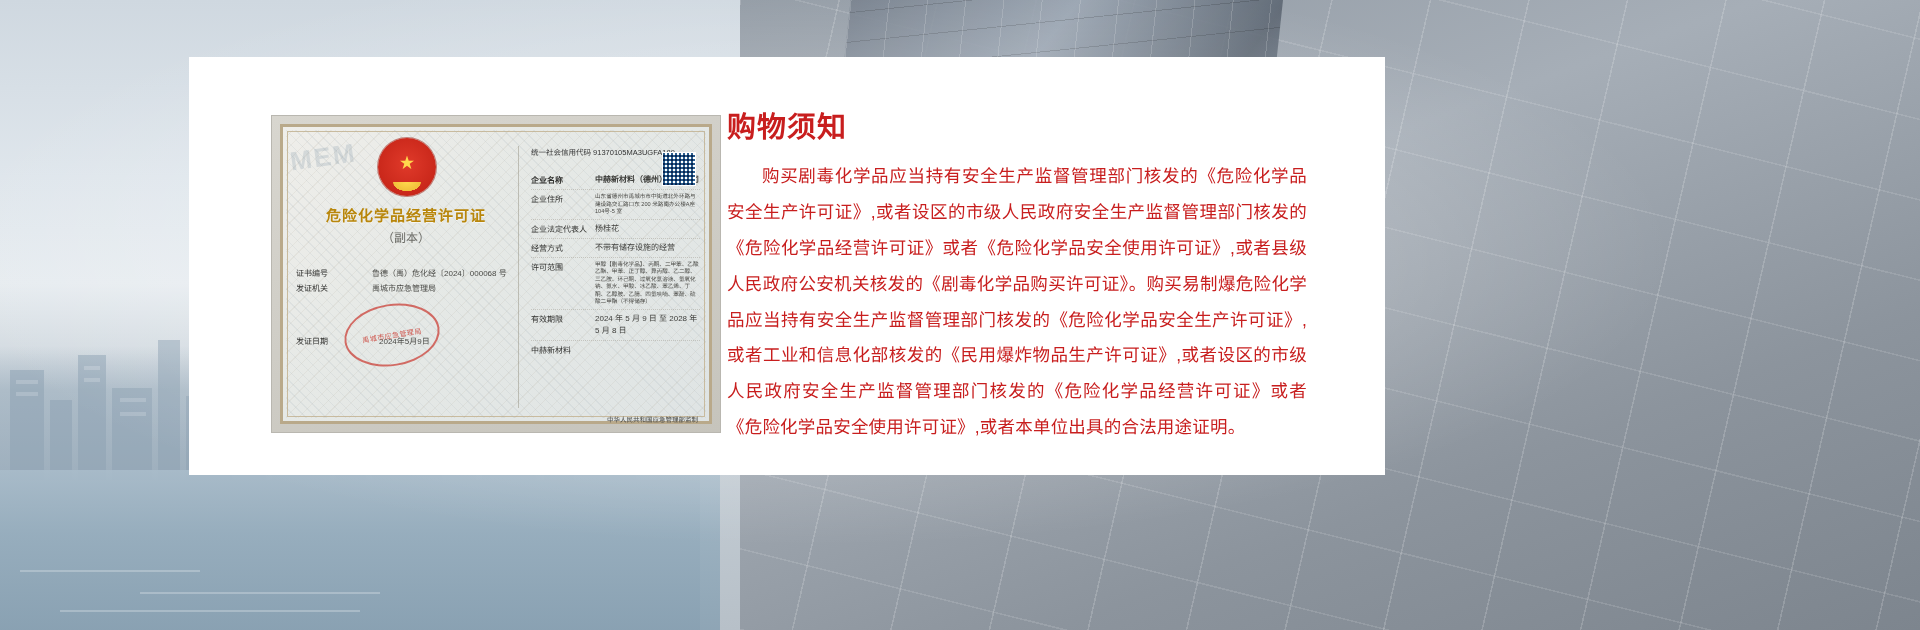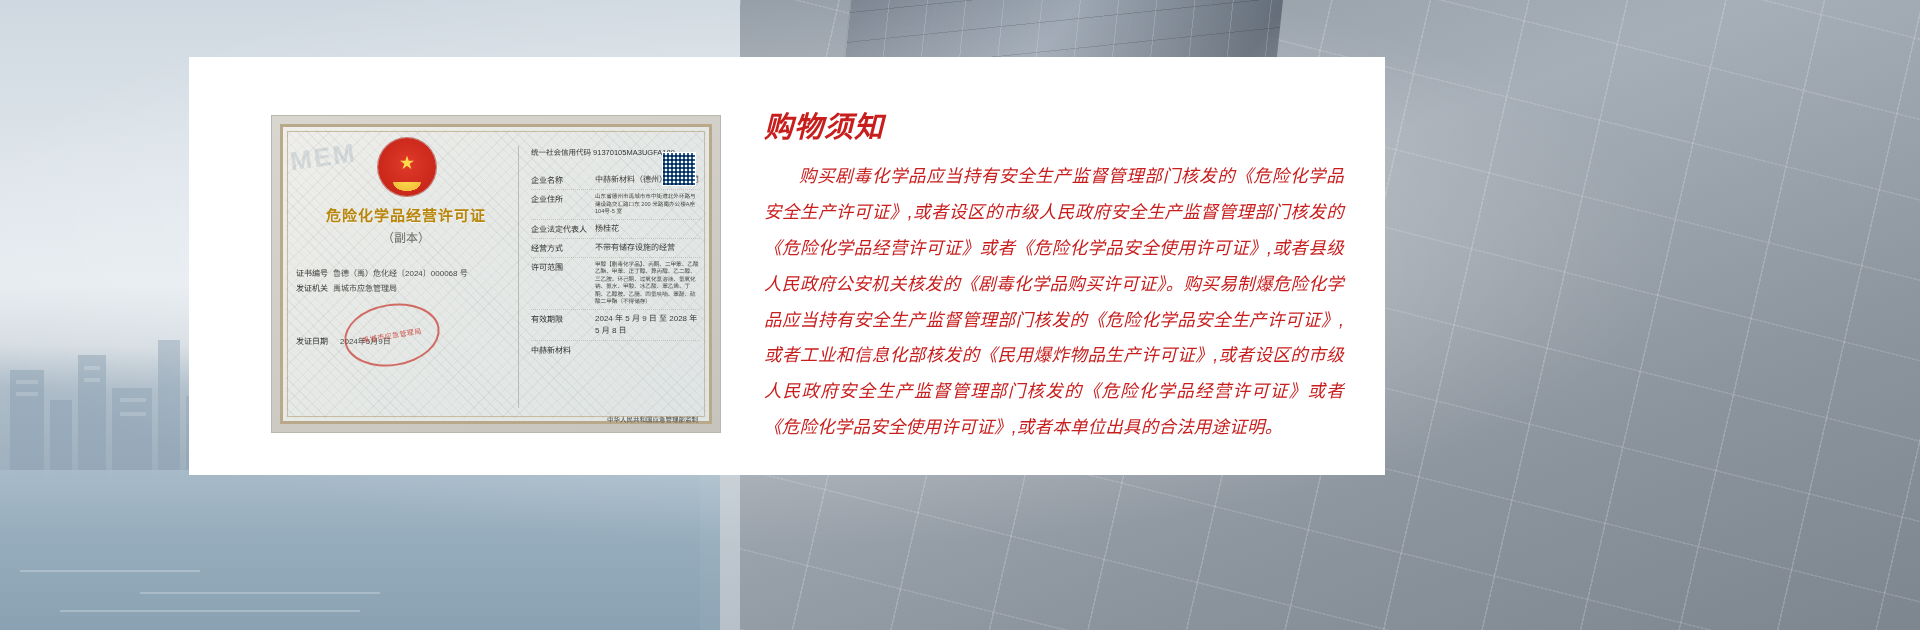--- a/index.html
+++ b/index.html
@@ -150,21 +150,21 @@
     width: 200px; text-align: center;
     color: #6b6b66; font-size: 12px;
   }
 
   .cert-left-fields {
     position: absolute; left: 24px; top: 150px; width: 215px;
     font-size: 8px; color: #3a3a38; line-height: 1.9;
   }
   .lf-row { display: flex; gap: 5px; align-items: flex-start; }
   .lf-k { color: #2f2f2d; white-space: nowrap; }
-  .lf-v { color: #4a4a46; }
+  .lf-v { color: #4a4a46; margin-left: 39px; }
 
   .cert-stamp {
     position: absolute; left: 72px; top: 188px;
     width: 96px; height: 62px;
     border: 2px solid rgba(200,40,30,.65);
     border-radius: 50%;
     transform: rotate(-9deg);
     color: rgba(200,40,30,.75);
     font-size: 7px;
     display: flex; align-items: center; justify-content: center;
@@ -197,23 +197,22 @@
   .cr-v { flex: 1; color: #3f3f3c; line-height: 1.5; }
   .cr-v.small { font-size: 5.6px; line-height: 1.35; color: #4a4a46; }
   .cert-foot {
     position: absolute; right: 22px; bottom: 8px;
     font-size: 6.5px; color: #4a4a46;
   }
 
   
   .text-col {
     position: absolute;
-    left: 575px; top: 46px;
+    left: 538px; top: 46px;
     width: 580px;
-    font-style: italic;
   }
   .notice-title {
     color: #c81e1e;
     font-size: 29px;
     font-weight: bold;
     letter-spacing: 1px;
     margin: 0 0 14px 0;
   }
   .notice-body {
     color: #c81e1e;
@@ -308,21 +307,21 @@
 
         <div class="cert-stamp">禹城市应急管理局</div>
 
         <div class="cert-right">
           <div class="cr-topline">
             <span>统一社会信用代码</span>
             <span>91370105MA3UGFA189</span>
           </div>
           <div class="qr"></div>
 
-          <div class="cr-row" style="margin-top:14px;">
+          <div class="cr-row" style="margin-top:14px;font-weight:bold;">
             <span class="cr-k">企业名称</span>
             <span class="cr-v">中赫新材料（德州）有限公司</span>
           </div>
           <div class="cr-row">
             <span class="cr-k">企业住所</span>
             <span class="cr-v small">山东省德州市禹城市市中街道北外环路与建设路交汇路口东 200 米路南办公楼A座 104号-5 室</span>
           </div>
           <div class="cr-row">
             <span class="cr-k">企业法定代表人</span>
             <span class="cr-v">杨桂花</span>

